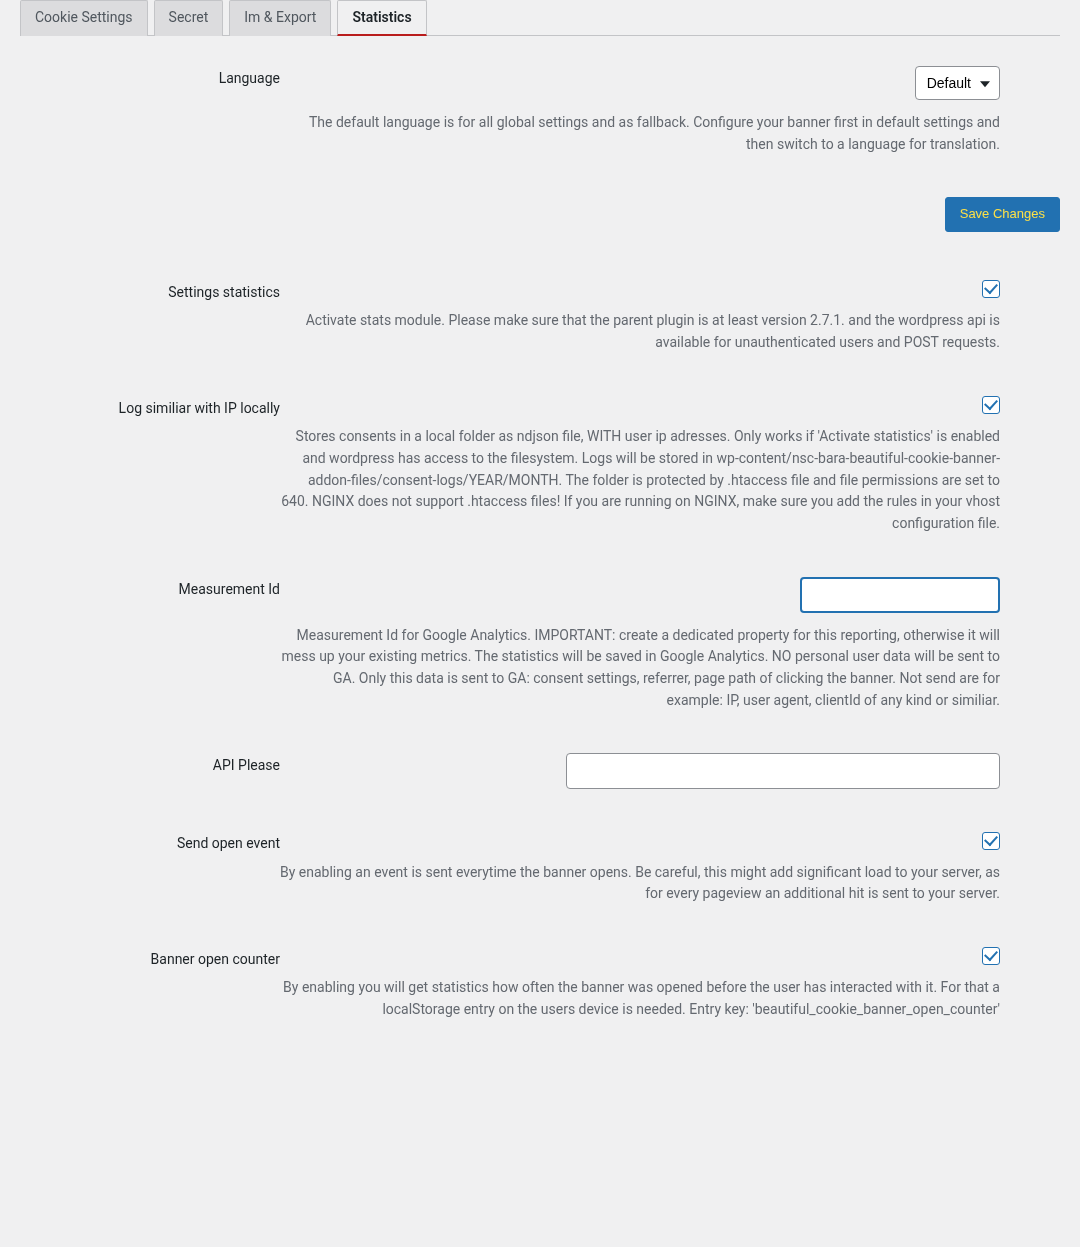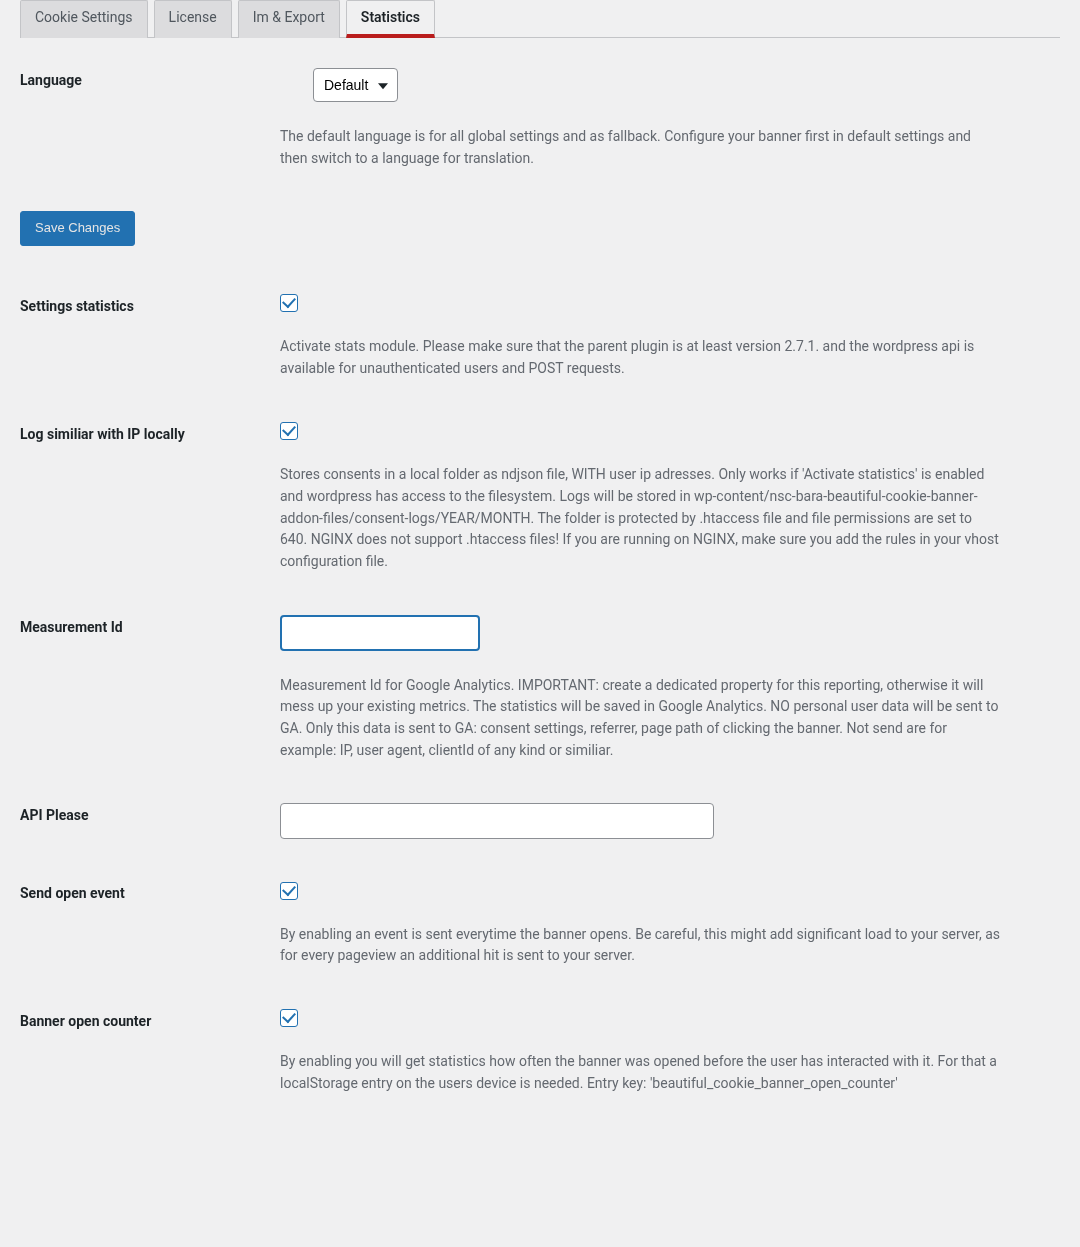--- a/index.html
+++ b/index.html
@@ -1,15 +1,15 @@
 <!DOCTYPE html>
 <html><head>
   <meta charset="utf-8">
   <style>
-    * { box-sizing: border-box; margin: 0; padding: 0; }
+    * { box-sizing: border-box; margin: 0; padding: 0; text-align: right; }
     body {
       font-family: -apple-system, BlinkMacSystemFont, "Segoe UI", Roboto, Oxygen-Sans, Ubuntu, Cantarell, "Helvetica Neue", sans-serif;
       font-size: 14px;
       color: #1d2327;
       background: #f0f0f1;
       padding: 0 20px 20px 20px;
     }
     .tabs {
       display: flex;
       border-bottom: 1px solid #c3c4c7;
@@ -24,50 +24,50 @@
       border-bottom: none;
       font-size: 14px;
       color: #50575e;
       cursor: pointer;
       border-top-left-radius: 2px;
       border-top-right-radius: 2px;
       margin-bottom: -1px;
     }
     .tab.active {
       background: #f0f0f1;
-      border-bottom: 4px solid #b91c1c;
+      border-bottom: 2px solid #b91c1c;
       font-weight: 600;
       color: #1d2327;
     }
     .form-table {
       width: 100%;
       margin-top: 30px;
     }
     .form-row {
       display: flex;
       align-items: flex-start;
       margin-bottom: 42px;
     }
     .form-row .label {
       width: 260px;
       flex-shrink: 0;
-      font-weight: 700;
+      font-weight: 400;
       font-size: 14px;
       color: #1d2327;
       padding-top: 4px;
     }
     .form-row .field {
       flex: 1;
       max-width: 720px;
     }
     .description {
       color: #646970;
       font-size: 14px;
       line-height: 1.55;
-      margin-top: 24px;
+      margin-top: 12px;
     }
     select {
       font-size: 14px;
       padding: 4px 28px 4px 10px;
       border: 1px solid #8c8f94;
       border-radius: 4px;
       background: #fff;
       height: 34px;
       appearance: none;
       position: relative;
@@ -86,21 +86,21 @@
       width: 0;
       height: 0;
       border-left: 5px solid transparent;
       border-right: 5px solid transparent;
       border-top: 6px solid #1d2327;
       pointer-events: none;
     }
     .button-primary {
       display: inline-block;
       background: #2271b1;
-      color: #e5e5e5;
+      color: #fde047;
       border: 1px solid #2271b1;
       padding: 6px 14px;
       font-size: 13px;
       border-radius: 3px;
       cursor: pointer;
       line-height: 1.6;
     }
     .save-row {
       margin: 22px 0 48px 0;
     }
@@ -141,21 +141,21 @@
     }
     input[type="text"].wide {
       width: 434px;
     }
   </style>
 </head>
 <body>
 
 <div class="tabs">
   <div class="tab">Cookie Settings</div>
-  <div class="tab">License</div>
+  <div class="tab">Secret</div>
   <div class="tab">Im &amp; Export</div>
   <div class="tab active">Statistics</div>
 </div>
 
 <div class="form-table">
 
   <div class="form-row">
     <div class="label">Language</div>
     <div class="field">
       <span class="select-wrap">

